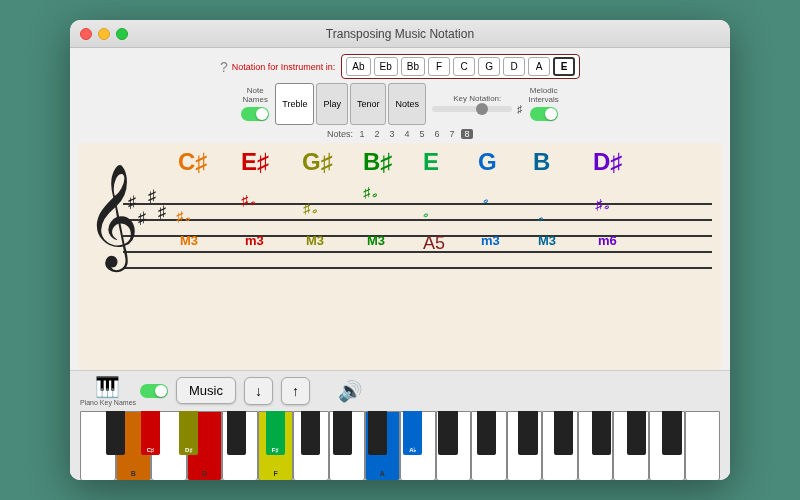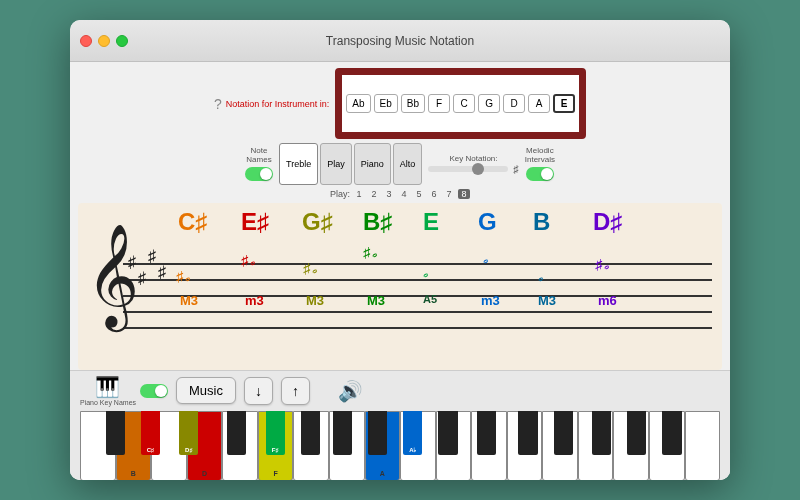--- a/index.html
+++ b/index.html
@@ -17,21 +17,21 @@
       width: 660px;
       height: 460px;
       background: #f0f0f0;
       border-radius: 10px;
       box-shadow: 0 10px 40px rgba(0,0,0,0.4);
       display: flex;
       flex-direction: column;
       overflow: hidden;
     }
     .titlebar {
-      height: 42px;
+      height: 28px;
       background: linear-gradient(to bottom, #e8e8e8, #d8d8d8);
       border-bottom: 1px solid #c0c0c0;
       display: flex;
       align-items: center;
       justify-content: center;
       position: relative;
       border-radius: 10px 10px 0 0;
     }
     .traffic-lights {
       position: absolute;
@@ -340,59 +340,59 @@
     </div>
     <span class="titlebar-title">Transposing Music Notation</span>
   </div>
 
   <div class="content">
 
     <div class="toolbar">
       <div class="notation-row">
         <span class="question-icon" style="position:relative;left:0;top:0;">?</span>
         <span class="notation-label">Notation for Instrument in:</span>
-        <div style="display:flex;gap:3px;border:7px solid #7f1d1d;border-radius:4px;padding:19px 4px;background:#fff;">
+        <div style="display:flex;gap:3px;border:1px solid #7f1d1d;border-radius:4px;padding:2px 4px;background:#fff;">
           <button class="key-btn">Ab</button>
           <button class="key-btn">Eb</button>
           <button class="key-btn">Bb</button>
           <button class="key-btn">F</button>
           <button class="key-btn">C</button>
           <button class="key-btn">G</button>
           <button class="key-btn">D</button>
           <button class="key-btn">A</button>
           <button class="key-btn active">E</button>
         </div>
       </div>
       <div class="controls-row">
         <div class="control-group">
           <span class="control-label">Note<br>Names</span>
           <div class="toggle-switch"></div>
         </div>
         <div class="tab-group">
           <button class="tab-btn active">Treble</button>
           <button class="tab-btn">Play</button>
-          <button class="tab-btn">Piano</button>
-          <button class="tab-btn">Alto</button>
+          <button class="tab-btn">Tenor</button>
+          <button class="tab-btn">Notes</button>
         </div>
         <div class="key-sig-group">
           <span class="key-sig-label">Key Notation:</span>
           <div style="display:flex;align-items:center;gap:3px;">
             <div class="key-sig-slider">
               <div class="key-sig-thumb"></div>
             </div>
             <span class="sharp-icon">♯</span>
           </div>
         </div>
         <div class="control-group">
           <span class="control-label">Melodic<br>Intervals</span>
           <div class="toggle-switch"></div>
         </div>
       </div>
       <div class="notes-row">
-        <span class="notes-label">Play:</span>
+        <span class="notes-label">Notes:</span>
         <span class="note-num">1</span>
         <span class="note-num">2</span>
         <span class="note-num">3</span>
         <span class="note-num">4</span>
         <span class="note-num">5</span>
         <span class="note-num">6</span>
         <span class="note-num">7</span>
         <span class="note-num active">8</span>
       </div>
     </div>
@@ -449,21 +449,21 @@
         <span style="font-size:18px;color:#008800;">𝅗</span>
       </div>
       <div style="position:absolute;left:289px;top:90px;font-size:13px;font-weight:bold;color:#008800;">M3</div>
 
       <div style="position:absolute;left:345px;top:5px;">
         <span style="font-size:24px;font-weight:bold;color:#00aa44;">E</span>
       </div>
       <div style="position:absolute;left:345px;top:58px;">
         <span style="font-size:18px;color:#00aa44;">𝅗</span>
       </div>
-      <div style="position:absolute;left:345px;top:90px;font-size:11px;font-weight:bold;color:#14532d;">A5</div>
+      <div style="position:absolute;left:345px;top:90px;font-size:18px;font-weight:normal;color:#7f1d1d;">A5</div>
 
       <div style="position:absolute;left:400px;top:5px;">
         <span style="font-size:24px;font-weight:bold;color:#0066cc;">G</span>
       </div>
       <div style="position:absolute;left:405px;top:44px;">
         <span style="font-size:18px;color:#0066cc;">𝅗</span>
       </div>
       <div style="position:absolute;left:403px;top:90px;font-size:13px;font-weight:bold;color:#0066cc;">m3</div>
 
       <div style="position:absolute;left:455px;top:5px;">

